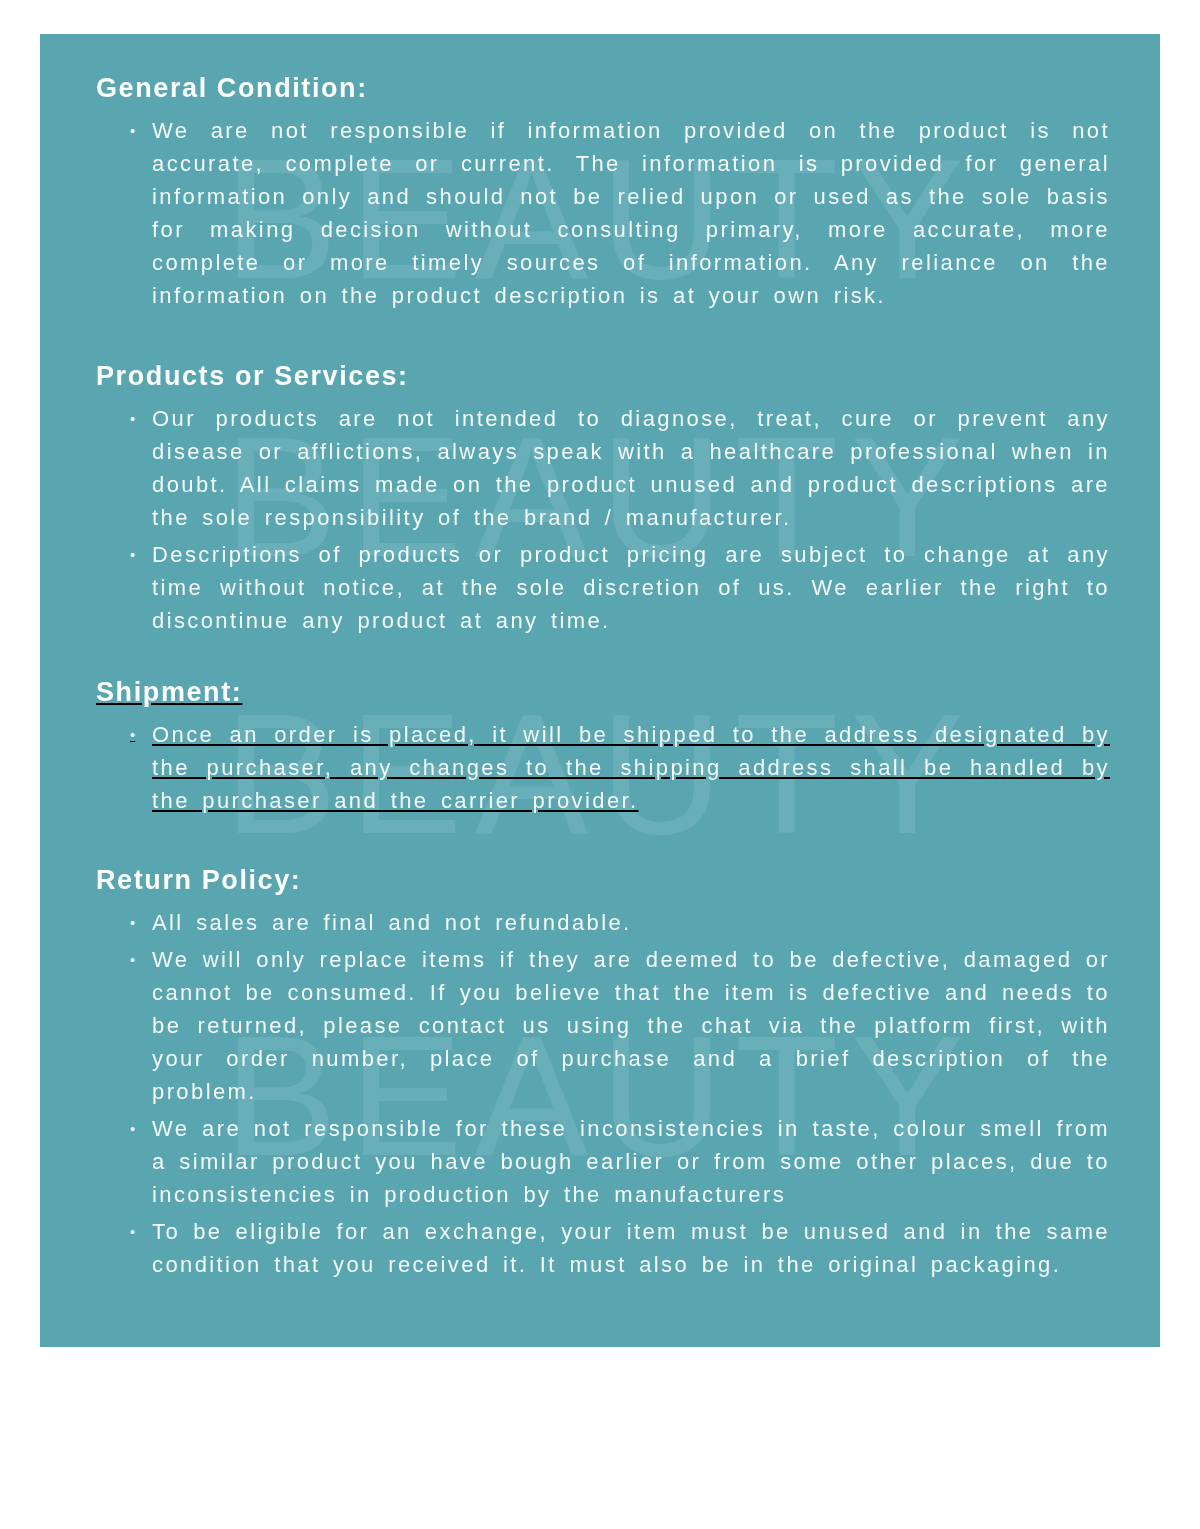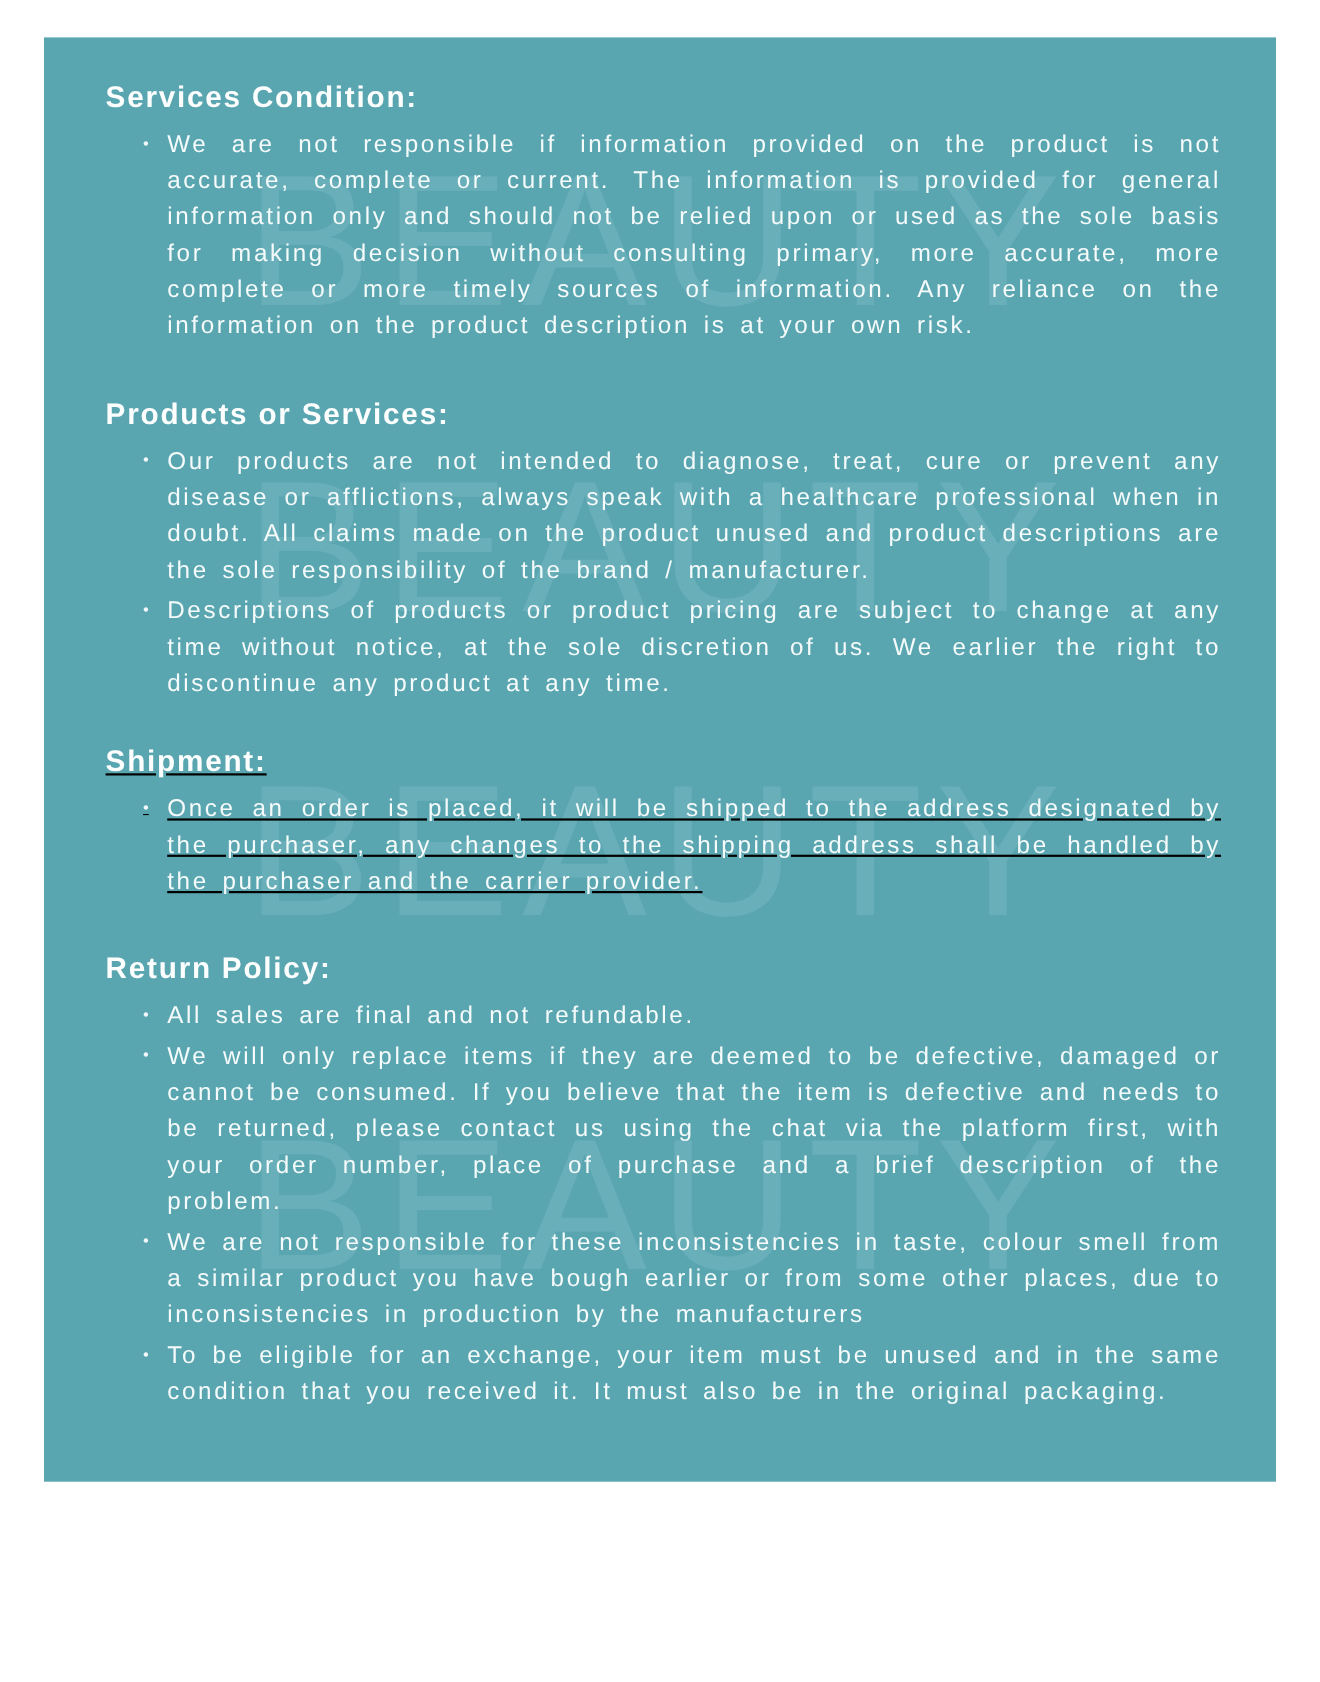--- a/index.html
+++ b/index.html
@@ -110,21 +110,21 @@
 
     <div class="watermark-layer">
       <span class="watermark wm1">BEAUTY</span>
       <span class="watermark wm2">BEAUTY</span>
       <span class="watermark wm3">BEAUTY</span>
       <span class="watermark wm4">BEAUTY</span>
     </div>
 
     <div class="sections">
   <section class="section s-general-condition">
-    <h2 class="section-heading">Services Condition:</h2>
+    <h2 class="section-heading">General Condition:</h2>
     <div class="bullet-list">
   <div class="bullet-item">
     <span class="bullet-marker">•</span>
     <div class="bullet-text">We are not responsible if information provided on the product is not accurate, complete or current. The information is provided for general information only and should not be relied upon or used as the sole basis for making decision without consulting primary, more accurate, more complete or more timely sources of information. Any reliance on the information on the product description is at your own risk.</div>
   </div>
 </div>
   </section>
 
   <section class="section s-products-or-services">
     <h2 class="section-heading">Products or Services:</h2>

